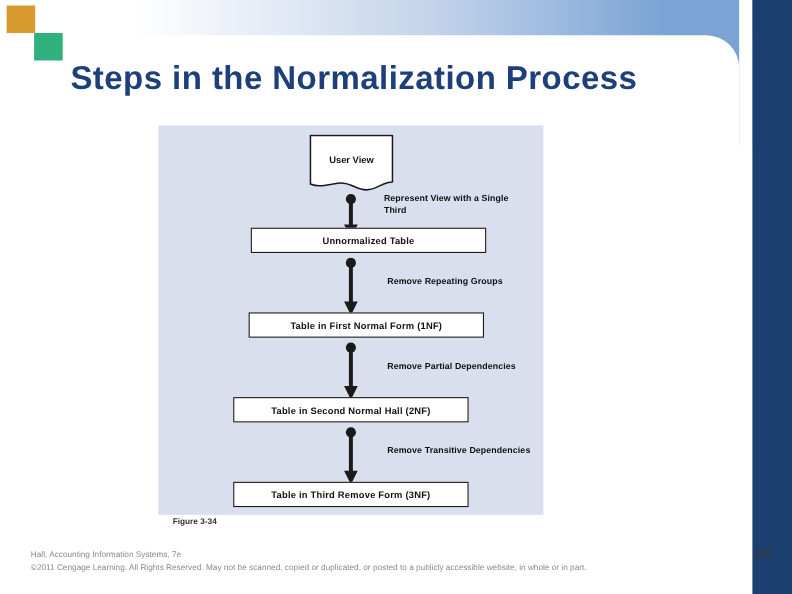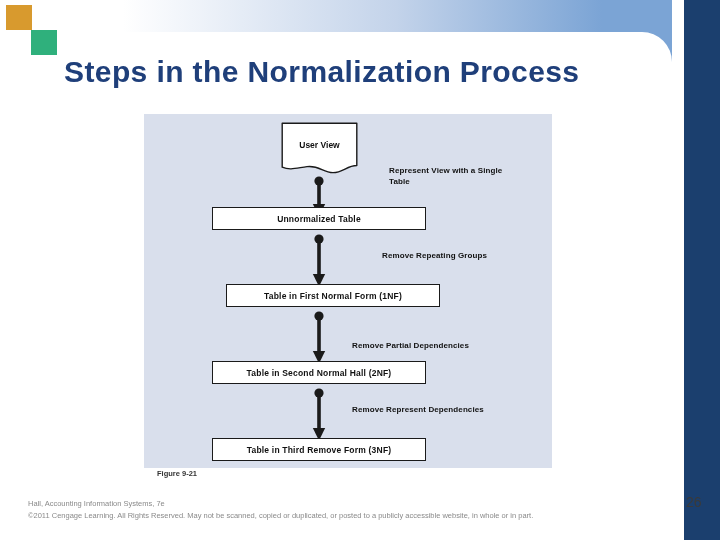--- a/index.html
+++ b/index.html
@@ -85,21 +85,21 @@
     font-size: 30px;
     font-weight: bold;
     letter-spacing: 0.4px;
     white-space: nowrap;
   }
 
   
   #diagram-panel {
     position: absolute;
     left: 144px; top: 114px;
-    width: 408px; height: 354px;
+    width: 350px; height: 354px;
     background: #d9dfec;
   }
 
   .node-box {
     position: absolute;
     background: #ffffff;
     border: 1.5px solid #1a1a1a;
     color: #111111;
     font-size: 8.5px;
     font-weight: bold;
@@ -198,69 +198,69 @@
     </div>
     <div id="doc-user-view-label">User View</div>
 
     <div class="arrow" style="left:168px; top:62px;">
       <svg width="14" height="41" viewBox="0 0 14 41">
         <circle cx="7" cy="5" r="4.6" fill="#1a1a1a"></circle>
         <rect x="5.2" y="4" width="3.6" height="26" fill="#1a1a1a"></rect>
         <polygon points="0.8,28 13.2,28 7,40.5" fill="#1a1a1a"></polygon>
       </svg>
     </div>
-    <div class="step-label" style="left:205px; top:52px; width:150px;margin-left:40px;">
+    <div class="step-label" style="left:205px; top:62px; width:150px;">
       <div>Represent View with a Single</div>
-      <div>Table</div>
-    </div>
-
-    <div class="node-box" style="left:68px; top:93px; width:212px; height:21px;">Unnormalized Table</div>
+      <div>Third</div>
+    </div>
+
+    <div class="node-box" style="left:84px; top:93px; width:212px; height:21px;">Unnormalized Table</div>
 
     <div class="arrow" style="left:168px; top:120px;">
       <svg width="14" height="53" viewBox="0 0 14 53">
         <circle cx="7" cy="5" r="4.6" fill="#1a1a1a"></circle>
         <rect x="5.2" y="4" width="3.6" height="38" fill="#1a1a1a"></rect>
         <polygon points="0.8,40 13.2,40 7,52.5" fill="#1a1a1a"></polygon>
       </svg>
     </div>
-    <div class="step-label" style="left:208px; top:137px; width:165px;text-align:center;">
+    <div class="step-label" style="left:208px; top:137px; width:165px;">
       <div>Remove Repeating Groups</div>
     </div>
 
     <div class="node-box" style="left:68px; top:170px; width:212px; height:21px;margin-left:14px;">Table in First Normal Form (1NF)</div>
 
     <div class="arrow" style="left:168px; top:197px;">
       <svg width="14" height="53" viewBox="0 0 14 53">
         <circle cx="7" cy="5" r="4.6" fill="#1a1a1a"></circle>
         <rect x="5.2" y="4" width="3.6" height="38" fill="#1a1a1a"></rect>
         <polygon points="0.8,40 13.2,40 7,52.5" fill="#1a1a1a"></polygon>
       </svg>
     </div>
-    <div class="step-label" style="left:208px; top:227px; width:175px;">
+    <div class="step-label" style="left:208px; top:214px; width:175px;">
       <div>Remove Partial Dependencies</div>
     </div>
 
     <div class="node-box" style="left:68px; top:247px; width:212px; height:21px;">Table in Second Normal Hall (2NF)</div>
 
     <div class="arrow" style="left:168px; top:274px;">
       <svg width="14" height="53" viewBox="0 0 14 53">
         <circle cx="7" cy="5" r="4.6" fill="#1a1a1a"></circle>
         <rect x="5.2" y="4" width="3.6" height="38" fill="#1a1a1a"></rect>
         <polygon points="0.8,40 13.2,40 7,52.5" fill="#1a1a1a"></polygon>
       </svg>
     </div>
     <div class="step-label" style="left:208px; top:291px; width:185px;">
-      <div>Remove Represent Dependencies</div>
+      <div>Remove Transitive Dependencies</div>
     </div>
 
     <div class="node-box" style="left:68px; top:324px; width:212px; height:21px;">Table in Third Remove Form (3NF)</div>
 
   </div>
 
-  <div id="figure-caption">Figure 9-21</div>
+  <div id="figure-caption">Figure 3-34</div>
 
   <div id="footer">
     <div>Hall, Accounting Information Systems, 7e</div>
     <div>©2011 Cengage Learning. All Rights Reserved. May not be scanned, copied or duplicated, or posted to a publicly accessible website, in whole or in part.</div>
   </div>
 
   <div id="page-number">26</div>
 
 </div>
 

